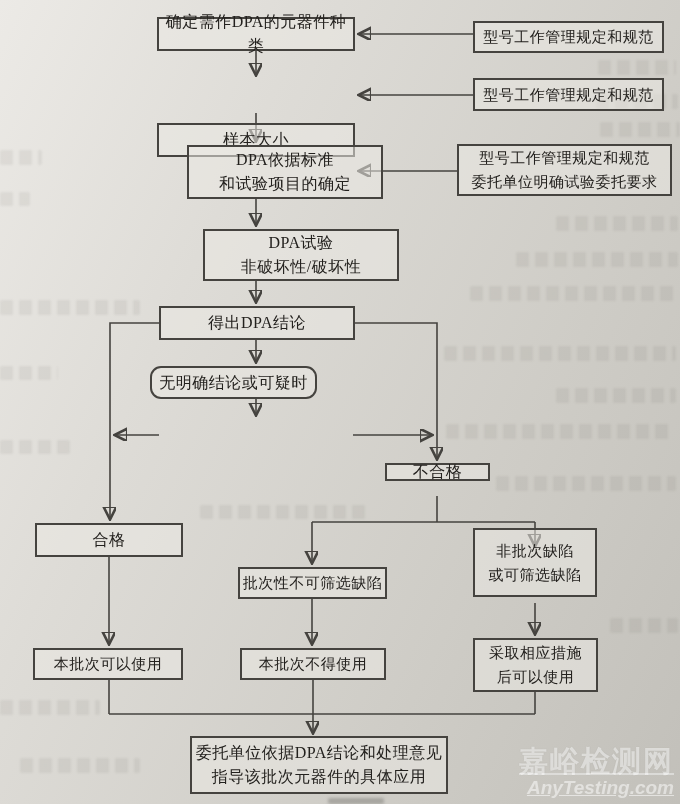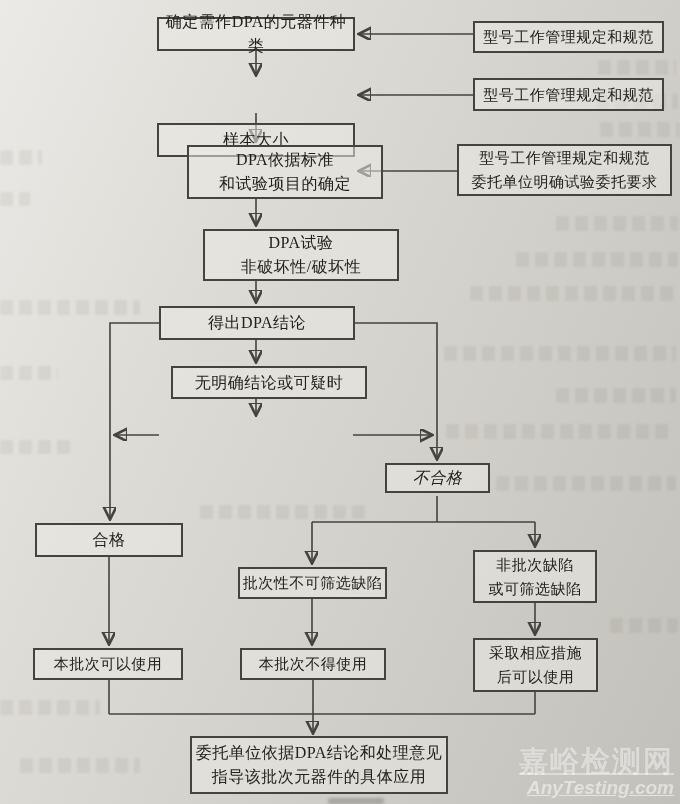--- a/index.html
+++ b/index.html
@@ -120,25 +120,25 @@
   <div class="node" style="left:473px;top:21px;width:191px;height:32px;">型号工作管理规定和规范</div>
   <div class="node big" style="left:157px;top:79px;width:198px;height:34px;margin-top:44px;">样本大小</div>
   <div class="node" style="left:473px;top:78px;width:191px;height:33px;">型号工作管理规定和规范</div>
   <div class="node big" style="left:159px;top:145px;width:196px;height:54px;margin-left:28px;">DPA依据标准
 和试验项目的确定</div>
   <div class="node" style="left:457px;top:144px;width:215px;height:52px;">型号工作管理规定和规范
 委托单位明确试验委托要求</div>
   <div class="node big" style="left:159px;top:229px;width:196px;height:52px;margin-left:44px;">DPA试验
 非破坏性/破坏性</div>
   <div class="node big" style="left:159px;top:306px;width:196px;height:34px;">得出DPA结论</div>
-  <div class="node big" style="left:171px;top:366px;width:196px;height:33px;">无明确结论或可疑时</div>
-  <div class="node big" style="left:385px;top:463px;width:105px;height:30px;font-style:italic;">不合格</div>
+  <div class="node big" style="left:150px;top:366px;width:167px;height:33px;border-radius:11px;">无明确结论或可疑时</div>
+  <div class="node big" style="left:385px;top:463px;width:105px;height:18px;">不合格</div>
   <div class="node big" style="left:35px;top:523px;width:148px;height:34px;">合格</div>
   <div class="node" style="left:238px;top:567px;width:149px;height:32px;text-align:right;">批次性不可筛选缺陷</div>
-  <div class="node" style="left:473px;top:550px;width:124px;height:53px;">非批次缺陷
+  <div class="node" style="left:473px;top:528px;width:124px;height:69px;">非批次缺陷
 或可筛选缺陷</div>
   <div class="node" style="left:240px;top:648px;width:146px;height:32px;">本批次不得使用</div>
   <div class="node" style="left:33px;top:648px;width:150px;height:32px;">本批次可以使用</div>
   <div class="node" style="left:473px;top:638px;width:125px;height:54px;">采取相应措施
 后可以使用</div>
   <div class="node big" style="left:190px;top:736px;width:258px;height:58px;">委托单位依据DPA结论和处理意见
 指导该批次元器件的具体应用</div>
 
   <div class="watermark">
     <div class="cn">嘉峪检测网</div>

